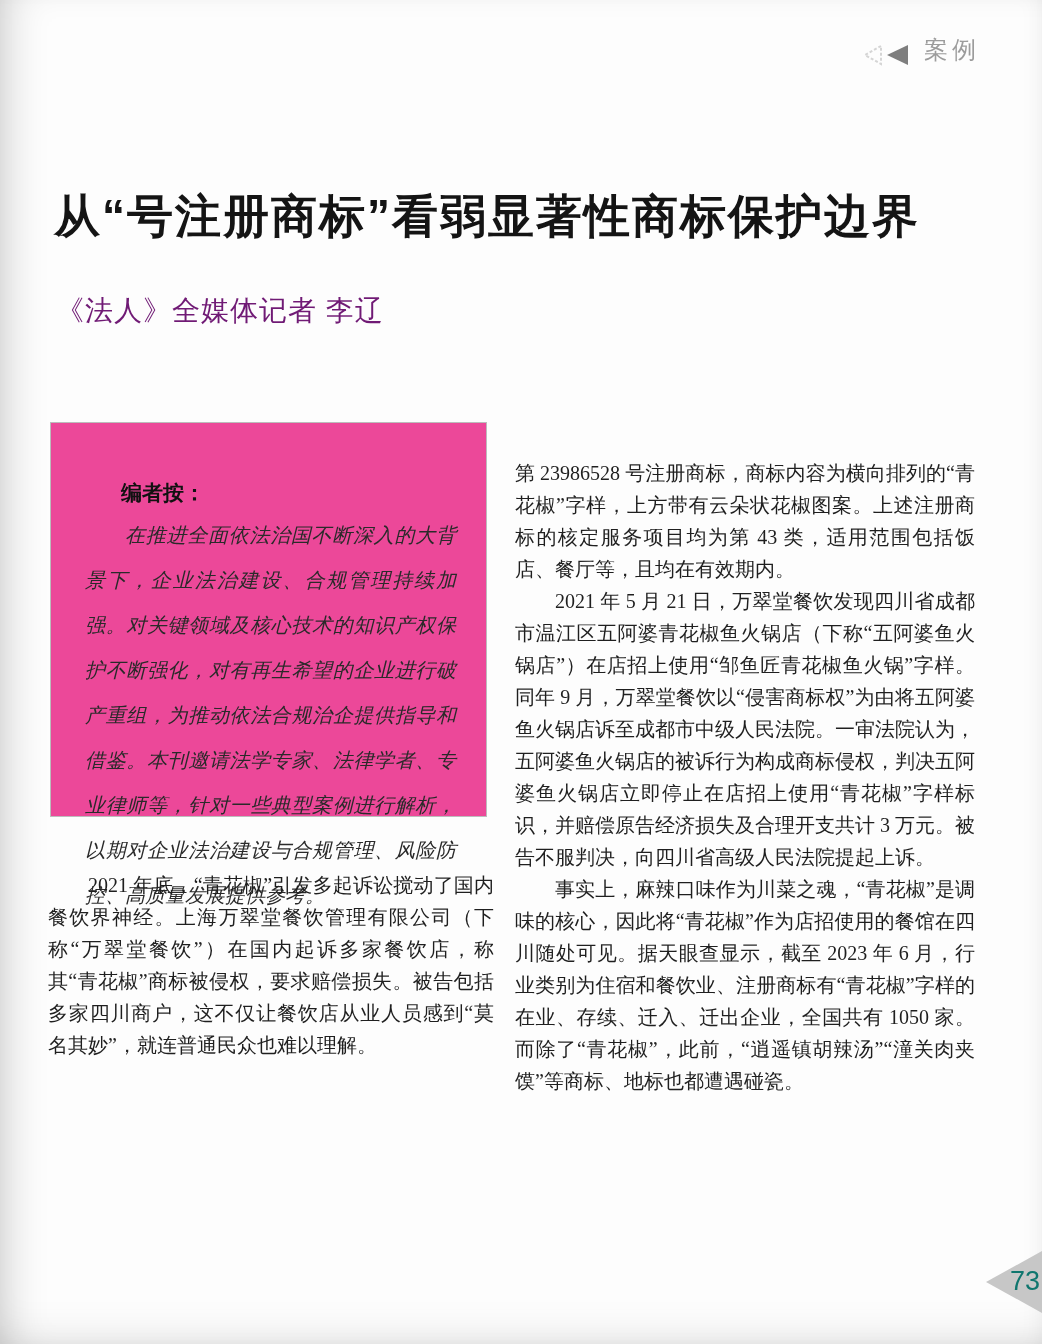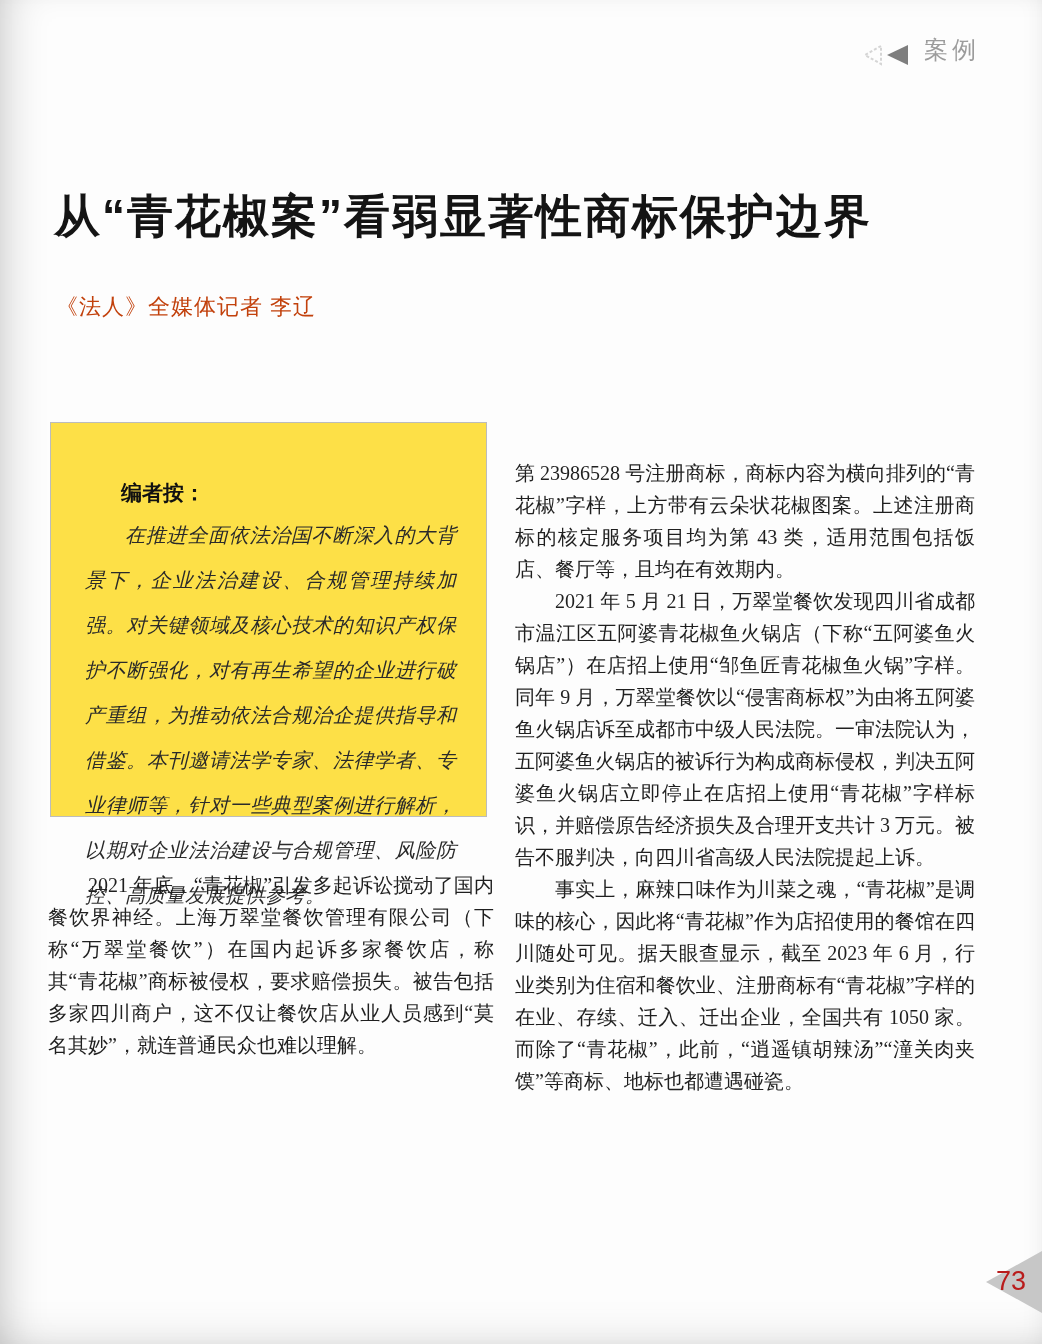--- a/index.html
+++ b/index.html
@@ -23,26 +23,26 @@
   
   .title{
     position:absolute;left:54px;top:186px;width:940px;margin:0;
     font-family:"Liberation Sans", sans-serif;
     font-weight:900;font-size:46px;line-height:60px;letter-spacing:2px;
     color:#141414;white-space:nowrap;
   }
   .byline{
     position:absolute;left:56px;top:292px;
     font-family:"Liberation Sans", sans-serif;
-    font-size:22px;color:#c2410c;letter-spacing:1px;
+    font-size:28px;color:#701a75;letter-spacing:1px;
   }
   
   .note-box{
     position:absolute;left:50px;top:422px;width:437px;height:395px;
-    border:1px solid #bcbcbc;box-sizing:border-box;background:#fde047;
+    border:1px solid #bcbcbc;box-sizing:border-box;background:#ec4899;
   }
   .note-label{
     position:absolute;left:70px;top:56px;
     font-family:"Liberation Sans", sans-serif;
     font-weight:bold;font-size:21px;color:#111;
   }
   .note-body{
     position:absolute;left:34px;right:30px;top:90px;margin:0;
     font-style:italic;font-size:20px;line-height:45px;
     text-align:justify;text-indent:2em;color:#2a2a2a;
@@ -62,38 +62,38 @@
     font-family:"Liberation Serif", serif;
     font-weight:bold;font-size:22px;color:#1a1a1a;letter-spacing:1px;
   }
   .page-triangle{
     position:absolute;left:986px;top:1251px;width:56px;height:62px;
     background:#c7c7c7;
     clip-path:polygon(0 50%,100% 0,100% 100%);
   }
   .page-num{
     position:absolute;left:996px;top:1266px;width:44px;
-    text-align:left;font-family:"Liberation Sans", sans-serif;
-    font-size:27px;font-weight:500;color:#b91c1c;
+    text-align:right;font-family:"Liberation Sans", sans-serif;
+    font-size:27px;font-weight:500;color:#0f766e;
   }
 </style>
 </head>
 <body>
 
 <div class="page">
 
   <div class="category">
     <svg class="cat-icons" width="48" height="22" viewBox="0 0 48 22">
       <polygon points="19,2 3,11 19,20" fill="none" stroke="#d5d5d5" stroke-width="2" stroke-dasharray="3 2"></polygon>
       <polygon points="46,1 25,11 46,21" fill="#7e7e7e"></polygon>
     </svg>
     <span>案例</span>
   </div>
 
-  <h1 class="title">从“青花椒案”看弱显著性商标保护边界</h1>
+  <h1 class="title">从“号注册商标”看弱显著性商标保护边界</h1>
 
   <div class="byline">《法人》全媒体记者 李辽</div>
 
   <div class="note-box">
     <div class="note-label">编者按：</div>
     <p class="note-body">在推进全面依法治国不断深入的大背景下，企业法治建设、合规管理持续加强。对关键领域及核心技术的知识产权保护不断强化，对有再生希望的企业进行破产重组，为推动依法合规治企提供指导和借鉴。本刊邀请法学专家、法律学者、专业律师等，针对一些典型案例进行解析，以期对企业法治建设与合规管理、风险防控、高质量发展提供参考。</p>
   </div>
 
   <div class="col col-left">
     <p class="body">2021 年底，“青花椒”引发多起诉讼搅动了国内餐饮界神经。上海万翠堂餐饮管理有限公司（下称“万翠堂餐饮”）在国内起诉多家餐饮店，称其“青花椒”商标被侵权，要求赔偿损失。被告包括多家四川商户，这不仅让餐饮店从业人员感到“莫名其妙”，就连普通民众也难以理解。</p>

